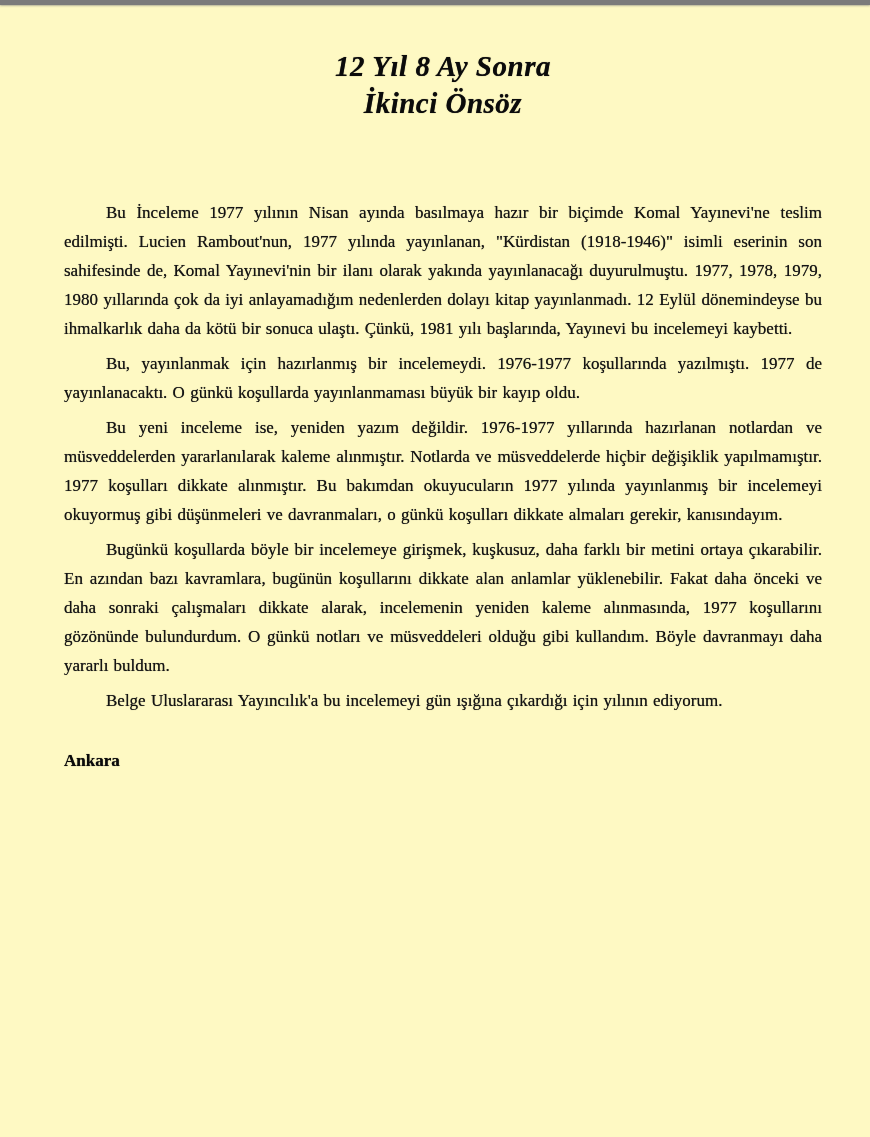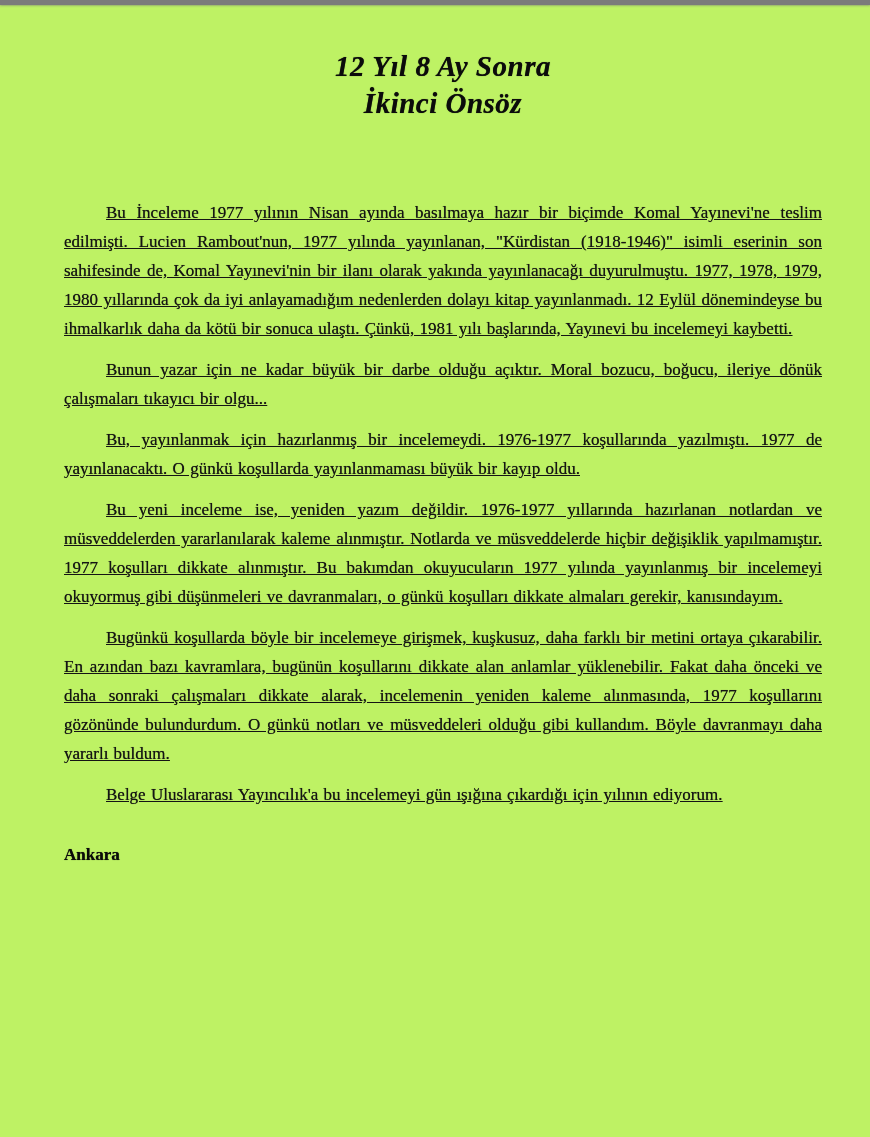--- a/index.html
+++ b/index.html
@@ -4,21 +4,21 @@
 <style>
   html, body {
     margin: 0;
     padding: 0;
     background: #ffffff;
   }
   .page {
     position: relative;
     width: 870px;
     height: 1137px;
-    background: #bef264;
+    background: #fef9c3;
     overflow: hidden;
     font-family: "Liberation Serif", serif;
     color: #161616;
   }
   .top-bar {
     position: absolute;
     top: 0;
     left: 0;
     width: 100%;
     height: 5px;
@@ -44,29 +44,28 @@
     line-height: 37px;
     letter-spacing: 0.5px;
     color: #111111;
     text-shadow: 0 0 0.8px rgba(0,0,0,0.75);
   }
   .title-line { display: block; }
   .body-text {
     margin-top: 76px;
   }
   .para {
-    margin: 12px 0 6px 0;
+    margin: 0 0 6px 0;
     font-size: 17px;
     line-height: 29px;
     text-align: justify;
     text-indent: 42px;
     word-spacing: 1px;
     color: #191919;
     text-shadow: 0 0 0.7px rgba(0,0,0,0.7);
-    text-decoration: underline;
   }
   .signature {
     margin-top: 8px;
     padding-right: 34px;
     text-align: right;
     font-weight: bold;
     font-style: italic;
     font-size: 18px;
     line-height: 22px;
     color: #101010;
@@ -87,21 +86,20 @@
 
 <div class="page">
   <div class="top-bar"></div>
   <div class="content">
     <h1 class="title">
       <span class="title-line">12 Yıl 8 Ay Sonra</span>
       <span class="title-line">İkinci Önsöz</span>
     </h1>
     <div class="body-text">
       <p class="para">Bu İnceleme 1977 yılının Nisan ayında basılmaya hazır bir biçimde Komal Yayınevi'ne teslim edilmişti. Lucien Rambout'nun, 1977 yılında yayınlanan, "Kürdistan (1918-1946)" isimli eserinin son sahifesinde de, Komal Yayınevi'nin bir ilanı olarak yakında yayınlanacağı duyurulmuştu. 1977, 1978, 1979, 1980 yıllarında çok da iyi anlayamadığım nedenlerden dolayı kitap yayınlanmadı. 12 Eylül dönemindeyse bu ihmalkarlık daha da kötü bir sonuca ulaştı. Çünkü, 1981 yılı başlarında, Yayınevi bu incelemeyi kaybetti.</p>
-      <p class="para">Bunun yazar için ne kadar büyük bir darbe olduğu açıktır. Moral bozucu, boğucu, ileriye dönük çalışmaları tıkayıcı bir olgu...</p>
       <p class="para">Bu, yayınlanmak için hazırlanmış bir incelemeydi. 1976-1977 koşullarında yazılmıştı. 1977 de yayınlanacaktı. O günkü koşullarda yayınlanmaması büyük bir kayıp oldu.</p>
       <p class="para">Bu yeni inceleme ise, yeniden yazım değildir. 1976-1977 yıllarında hazırlanan notlardan ve müsveddelerden yararlanılarak kaleme alınmıştır. Notlarda ve müsveddelerde hiçbir değişiklik yapılmamıştır. 1977 koşulları dikkate alınmıştır. Bu bakımdan okuyucuların 1977 yılında yayınlanmış bir incelemeyi okuyormuş gibi düşünmeleri ve davranmaları, o günkü koşulları dikkate almaları gerekir, kanısındayım.</p>
       <p class="para">Bugünkü koşullarda böyle bir incelemeye girişmek, kuşkusuz, daha farklı bir metini ortaya çıkarabilir. En azından bazı kavramlara, bugünün koşullarını dikkate alan anlamlar yüklenebilir. Fakat daha önceki ve daha sonraki çalışmaları dikkate alarak, incelemenin yeniden kaleme alınmasında, 1977 koşullarını gözönünde bulundurdum. O günkü notları ve müsveddeleri olduğu gibi kullandım. Böyle davranmayı daha yararlı buldum.</p>
       <p class="para">Belge Uluslararası Yayıncılık'a bu incelemeyi gün ışığına çıkardığı için yılının ediyorum.</p>
     </div>
     <div class="place-date">
       <div class="place-line">Ankara</div>
     </div>
   </div>
 </div>

